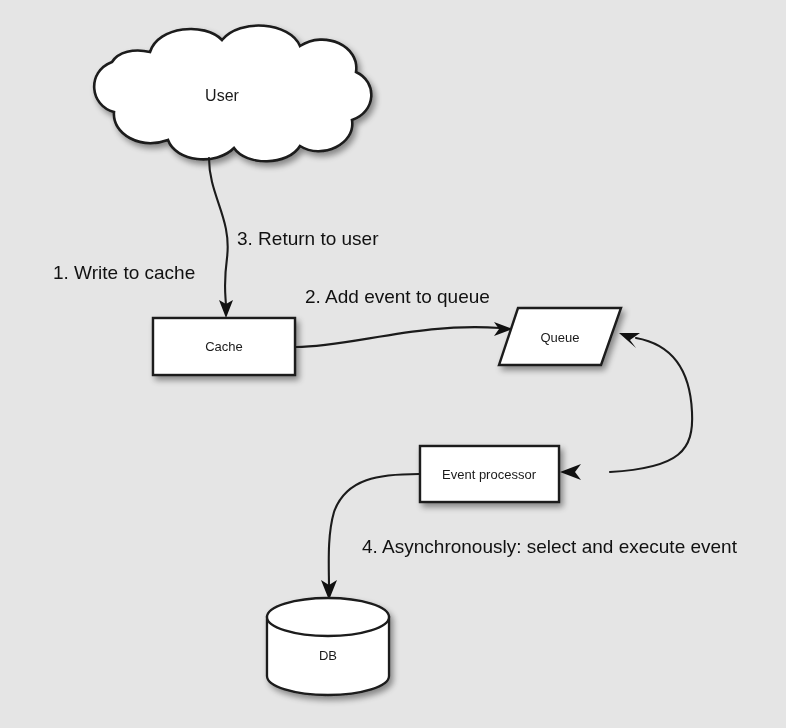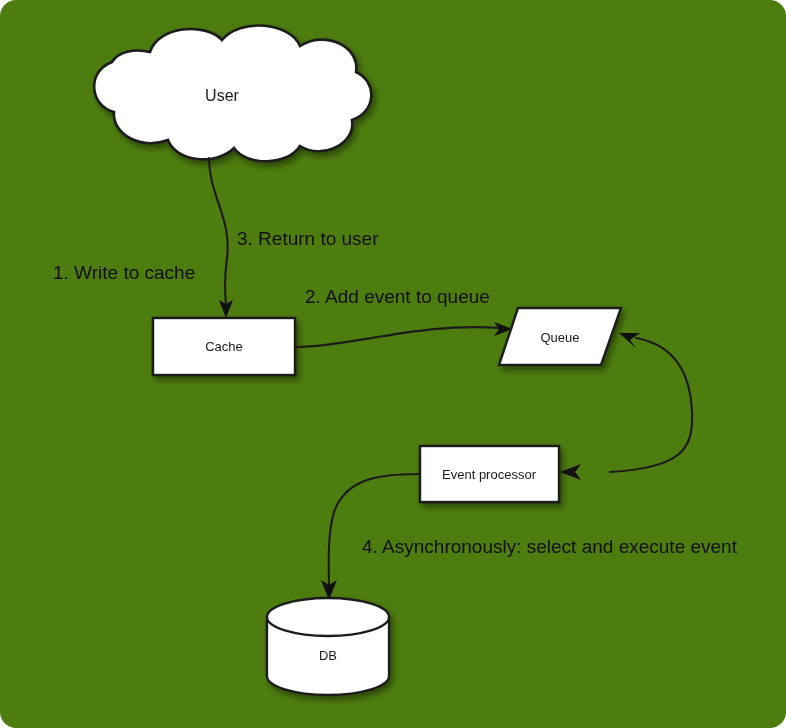--- a/index.html
+++ b/index.html
@@ -8,23 +8,22 @@
     background: #ffffff;
   }
   body {
     font-family: "Liberation Sans", sans-serif;
     -webkit-font-smoothing: antialiased;
   }
   #canvas {
     position: relative;
     width: 786px;
     height: 728px;
-    background: #4d7c0f;
+    background: #e5e5e5;
     overflow: hidden;
-    border-radius: 16px;
   }
   #diagram-svg {
     position: absolute;
     top: 0;
     left: 0;
     width: 786px;
     height: 728px;
   }
   .node-label {
     font-family: "Liberation Sans", sans-serif;

